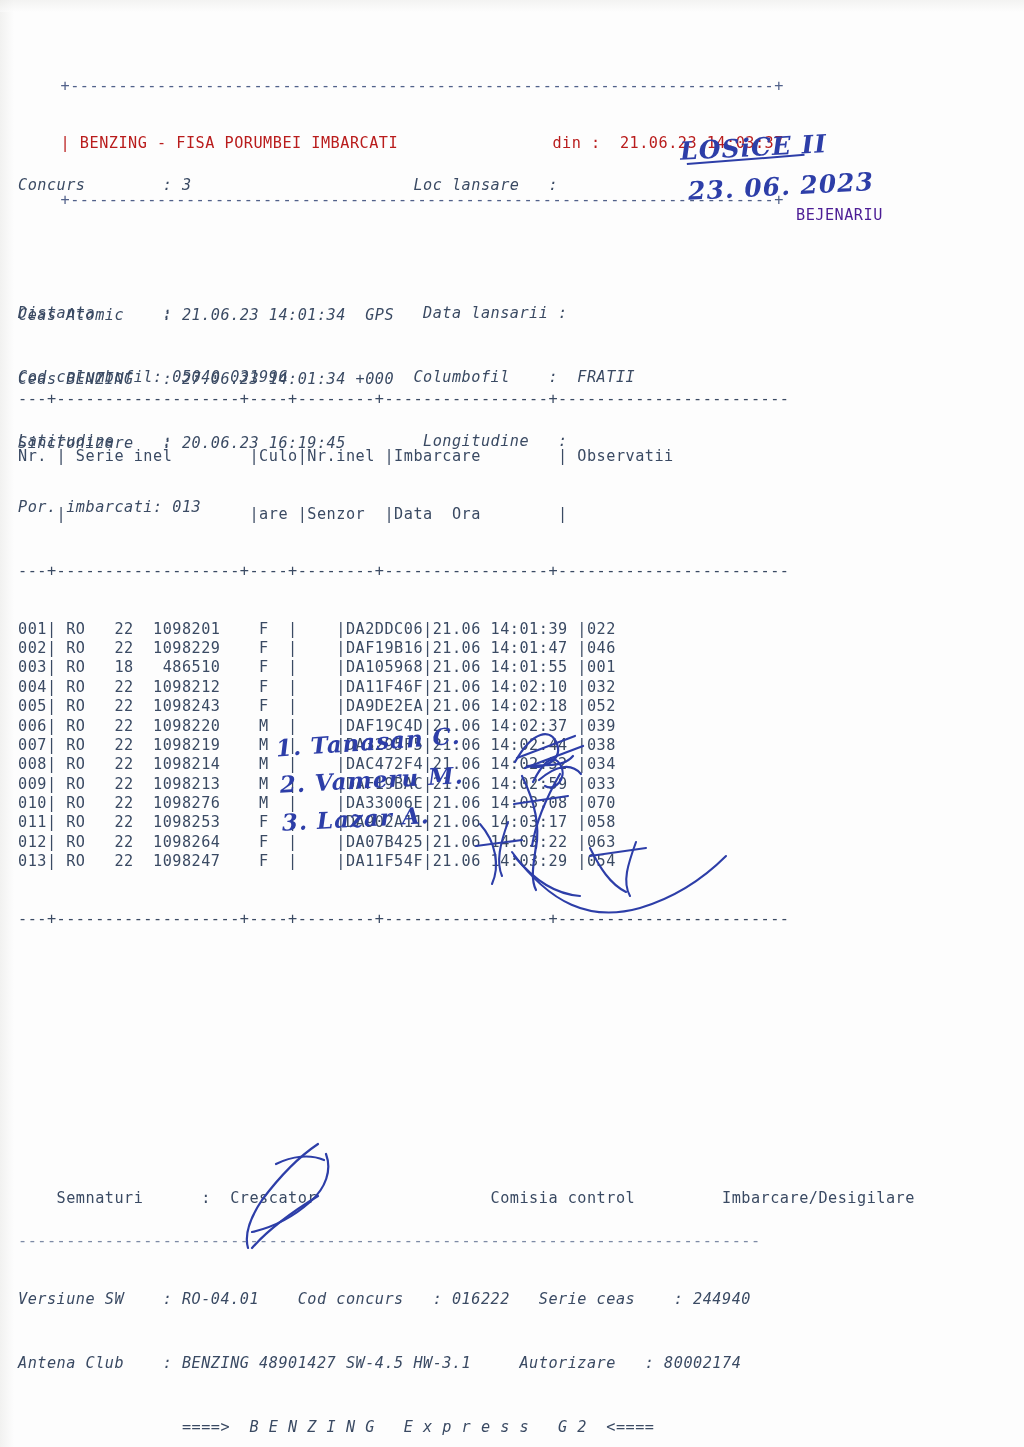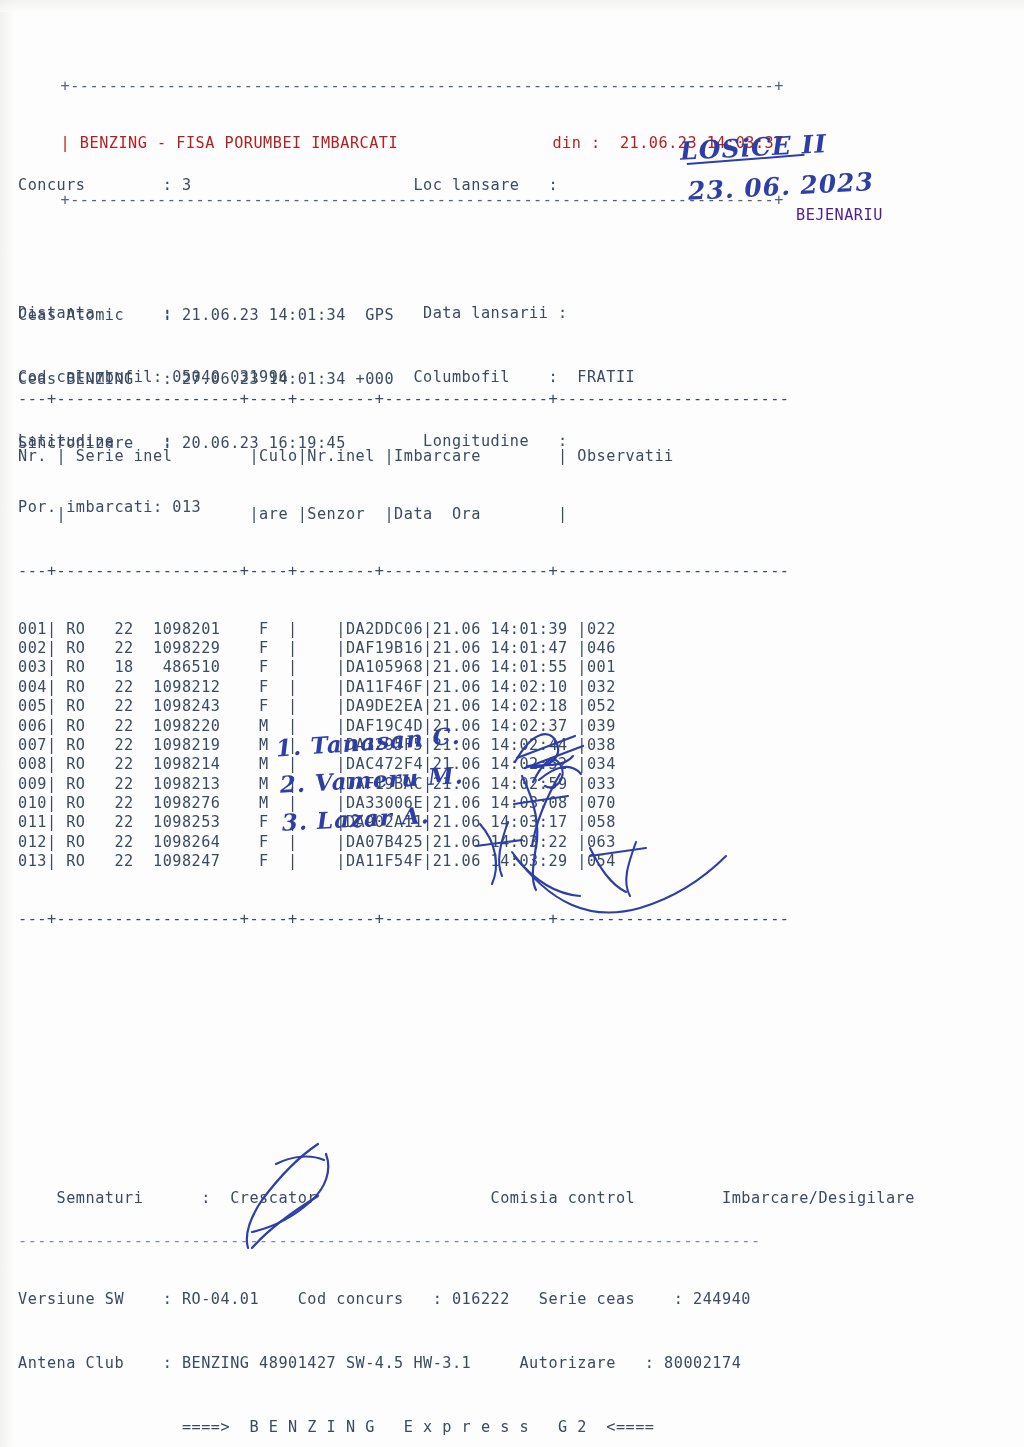--- a/index.html
+++ b/index.html
@@ -42,21 +42,21 @@
   }
   .abs { position: absolute; }
 
   
   #header-box { left: 22px; top: 58px; }
   #header-box .rule { color: #51618a; }
   #header-title { color: #b91c1c; }
 
   
   #info-block { left: 18px; top: 138px; }
-  .info-row { display: block; height: 26px; }
+  .info-row { display: block; height: 26px; font-style: italic; }
   .faded { color: #4c1d95; }
 
   
   .hand {
     font-family: "DejaVu Serif", "Liberation Serif", serif;
     color: #2d3ea8;
     font-style: italic;
     font-weight: 600;
     letter-spacing: 1px;
   }

